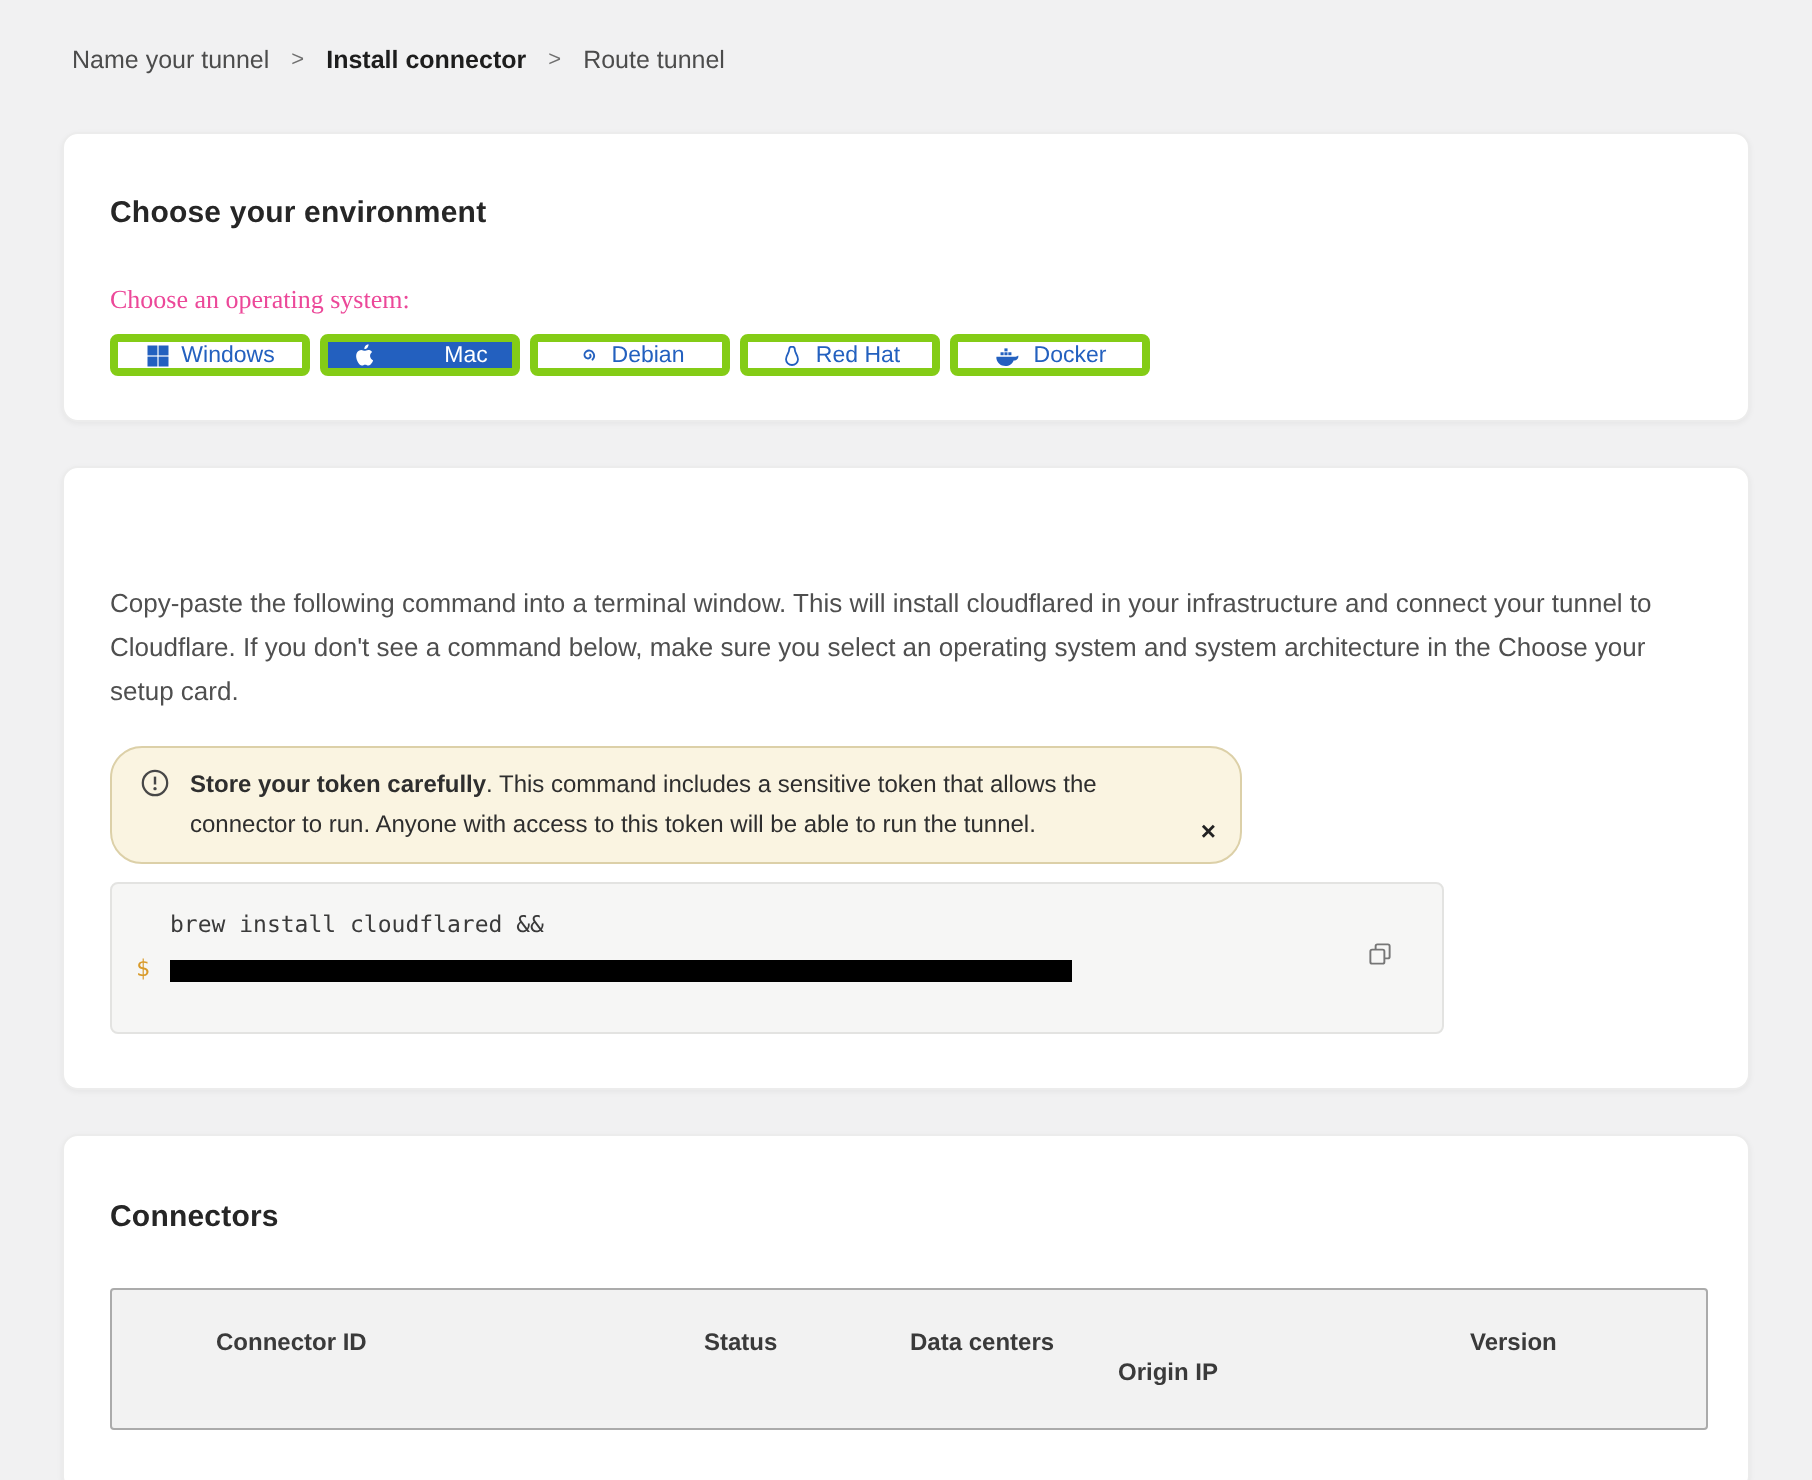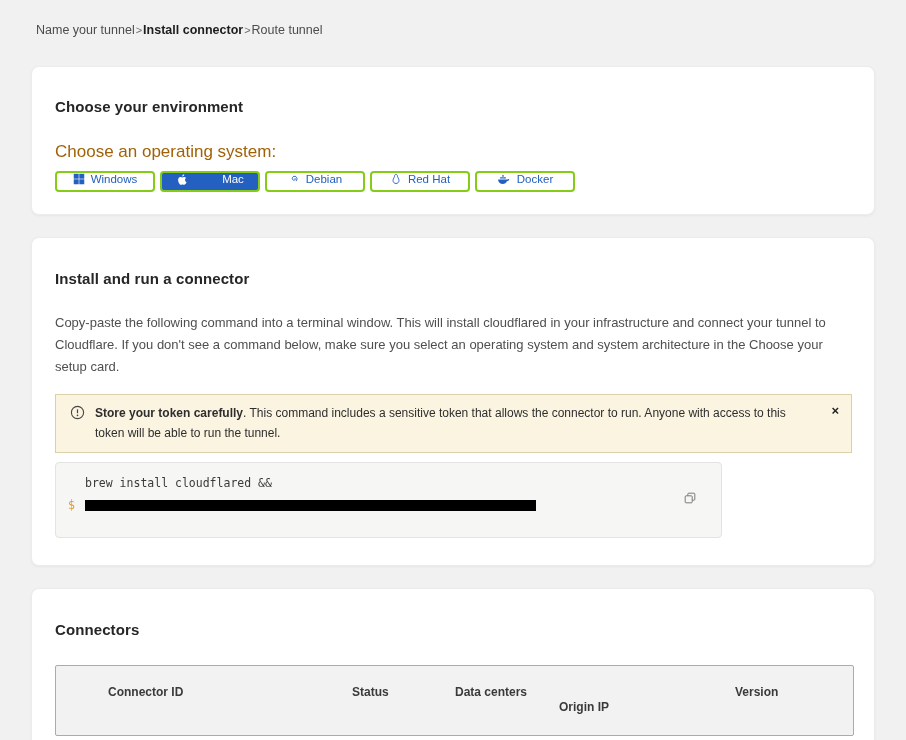--- a/index.html
+++ b/index.html
@@ -1,38 +1,38 @@
 <!DOCTYPE html>
 <html><head>
 <meta charset="utf-8">
 <style>
   * { margin:0; padding:0; box-sizing:border-box; }
   html,body { width:906px; height:740px; background:#f1f1f2; font-family:"Liberation Sans", sans-serif; overflow:hidden; }
 
   
-  .breadcrumb { display:flex; align-items:center; gap:1px; padding:23px 0 0 36px; font-size:12.5px; color:#4c4c4c; }
+  .breadcrumb { display:flex; align-items:center; gap:11px; padding:23px 0 0 36px; font-size:12.5px; color:#4c4c4c; }
   .breadcrumb .crumb.active { font-weight:bold; color:#1d1d1d; }
   .breadcrumb .sep { color:#6f6f6f; font-size:11px; }
 
   
   .card { width:844px; margin:0 0 0 31px; background:#fff; border:1px solid #ececec; border-radius:8px; box-shadow:0 1px 3px rgba(0,0,0,0.05); }
   .card h2 { font-size:15px; font-weight:bold; color:#262626; letter-spacing:.1px; }
 
   .card-env { margin-top:29px; padding:31px 23px 22px; }
-  .os-label { margin-top:27px; font-size:17px; color:#a16207; }
+  .os-label { margin-top:27px; font-size:13px; color:#ec4899;font-family:Liberation Serif, serif; }
   .os-row { display:flex; gap:5px; margin-top:9px; }
-  .os-btn { width:100px; height:21px; display:inline-flex; align-items:flex-start; justify-content:center; gap:6px;
-            background:#fff; color:#2360bf; border:2px solid #84cc16; border-radius:4px; font-size:11.5px; cursor:pointer; font-family:"Liberation Sans", sans-serif; }
+  .os-btn { width:100px; height:21px; display:inline-flex; align-items:flex-end; justify-content:center; gap:6px;
+            background:#fff; color:#2360bf; border:4px solid #84cc16; border-radius:4px; font-size:11.5px; cursor:pointer; font-family:"Liberation Sans", sans-serif; }
   .os-btn.selected { background:#2360bf; color:#fff;gap:35px; }
   .os-btn svg { display:block; }
 
   .card-install { margin-top:22px; padding:32px 23px 27px; }
   .install-desc { margin-top:25px; font-size:13px; line-height:1.68; color:#4f4f4f; padding-right:4px; }
 
-  .warning { width:797px; display:flex; align-items:flex-start; margin-top:17px; background:#faf4e1; border:1px solid #dcd0a8; border-radius:0; padding:9px 12px 9px 12px; }
+  .warning { width:566px; display:flex; align-items:flex-end; margin-top:17px; background:#faf4e1; border:1px solid #dcd0a8; border-radius:16px; padding:9px 12px 9px 12px; }
   .warning .w-icon { flex:0 0 auto; margin:1px 10px 0 2px; align-self:flex-start; }
   .warning .w-text { font-size:12px; line-height:1.6; color:#2e2e2e; padding-right:18px; }
   .warning .w-close { margin-left:auto; border:none; background:transparent; color:#222; font-size:13px; font-weight:bold; cursor:pointer; line-height:1; }
 
   .codeblock { position:relative; width:667px; margin-top:9px; background:#f6f6f5; border:1px solid #e3e3e1; border-radius:4px;
                padding:13px 40px 23px 29px; font-family:"DejaVu Sans Mono", monospace; font-size:11.5px; color:#3a3a3a; line-height:1.35; }
   .codeblock .cmd1 { margin-bottom:7px; }
   .codeblock .cmd2 { position:relative; }
   .codeblock .prompt { position:absolute; left:-17px; top:0; color:#d99b2b; }
   .redact { display:inline-block; background:#000; height:11px; vertical-align:middle; }
@@ -111,21 +111,20 @@
             <path d="M1.6 7.5h11.6c.9 0 1.8-.3 2.3-.9.3.5.2 1.2-.1 1.8-.5 1-1.5 1.5-2.8 1.5-.7 2.2-2.7 3.6-5.3 3.6-2.9 0-5.1-1.8-5.7-4.5-.1-.6-.1-1.1 0-1.5z"></path>
           </svg>
       </span>
       <span>Docker</span>
     </button>
 
   </div>
 </section>
 
 <section class="card card-install">
-  <h2>Install and run a connector</h2>
   <p class="install-desc">Copy-paste the following command into a terminal window. This will install cloudflared in your infrastructure and connect your tunnel to Cloudflare. If you don't see a command below, make sure you select an operating system and system architecture in the Choose your setup card.</p>
 
   <div class="warning">
     <span class="w-icon">
       <svg width="15" height="15" viewBox="0 0 16 16">
           <circle cx="8" cy="8" r="6.5" fill="none" stroke="#474747" stroke-width="1.2"></circle>
           <line x1="8" y1="4.6" x2="8" y2="8.8" stroke="#474747" stroke-width="1.3"></line>
           <circle cx="8" cy="11" r=".9" fill="#474747"></circle>
         </svg>
     </span>

